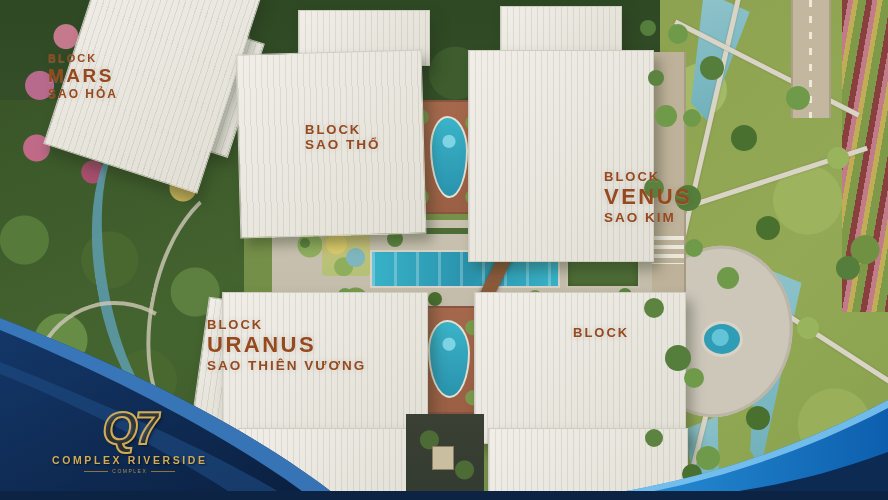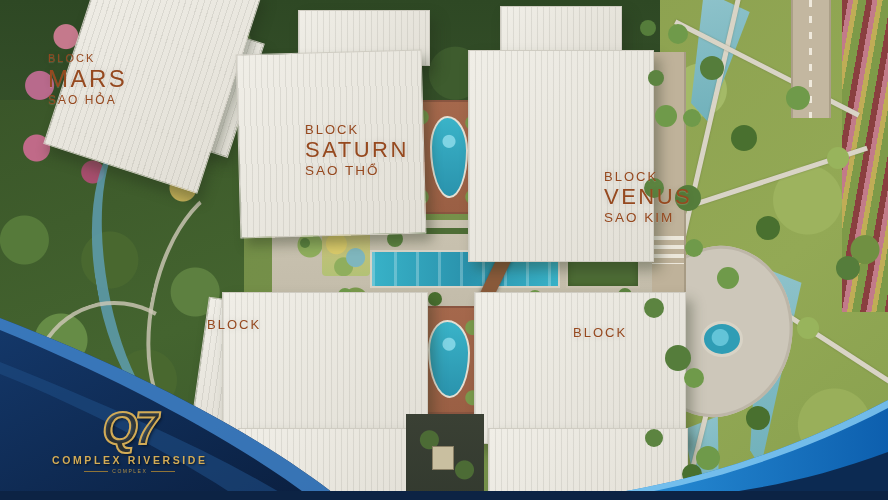--- a/index.html
+++ b/index.html
@@ -170,27 +170,27 @@
   .dots-road{left:648px;top:70px;background:#5c8440;box-shadow:
      36px 40px 0 1px #6f9a4a, -2px 110px 0 2px #5c8440, 38px 170px 0 1px #6f9a4a,
      -2px 230px 0 2px #5c8440, 38px 300px 0 2px #6f9a4a, -2px 360px 0 1px #5c8440,
      36px 396px 0 2px #49702f;}
   .dots-amenity{left:300px;top:238px;width:10px;height:10px;background:#5c8440;box-shadow:
      40px 52px 0 2px #6f9a4a, 90px -4px 0 3px #5c8440, 130px 56px 0 2px #49702f,
      180px -2px 0 3px #5c8440, 230px 54px 0 2px #6f9a4a, 280px -4px 0 3px #49702f,
      320px 52px 0 2px #5c8440;}
 
   
-  .lbl{z-index:6;color:#96491f;font-weight:normal;line-height:1.18;letter-spacing:2px;
+  .lbl{z-index:6;color:#96491f;font-weight:bold;line-height:1.18;letter-spacing:2px;
        text-shadow:0 1px 1px rgba(255,255,255,.18), 0 0 6px rgba(60,30,10,.15);white-space:nowrap;}
   .lbl .l1{font-size:13px;}
   .lbl .l2{font-size:22px;letter-spacing:2.5px;}
   .lbl .l3{font-size:13.5px;}
   .lbl-mars{left:48px;top:52px;}
-  .lbl-mars .l1{font-size:11px;} .lbl-mars .l2{font-size:24px;} .lbl-mars .l3{font-size:12px;}
+  .lbl-mars .l1{font-size:11px;} .lbl-mars .l2{font-size:19px;} .lbl-mars .l3{font-size:12px;}
   .lbl-saturn{left:305px;top:122px;}
   .lbl-venus{left:604px;top:169px;}
   .lbl-uranus{left:207px;top:317px;}
   .lbl-mercury{left:573px;top:325px;}
 
   
   .wedges{left:0;top:0;z-index:7;pointer-events:none;}
   .logo{left:52px;top:405px;z-index:8;text-align:center;color:#d2ab56;}
   .logo-q7{font-size:46px;font-weight:bold;letter-spacing:-4px;line-height:1;
      transform:skewX(-7deg);display:inline-block;color:rgba(210,171,86,.18);
@@ -263,30 +263,31 @@
   <div class="abs dot dots-park"></div>
   <div class="abs dot dots-road"></div>
 
   <div class="abs lbl lbl-mars">
     <div class="l1">BLOCK</div>
     <div class="l2">MARS</div>
     <div class="l3">SAO HỎA</div>
   </div>
   <div class="abs lbl lbl-saturn">
     <div class="l1">BLOCK</div>
-    <div class="l2">SATURN</div>
     <div class="l3">SAO THỔ</div>
   </div>
   <div class="abs lbl lbl-venus">
     <div class="l1">BLOCK</div>
     <div class="l2">VENUS</div>
     <div class="l3">SAO KIM</div>
   </div>
   <div class="abs lbl lbl-uranus">
     <div class="l1">BLOCK</div>
+    <div class="l2">URANUS</div>
+    <div class="l3">SAO THIÊN VƯƠNG</div>
   </div>
   <div class="abs lbl lbl-mercury">
     <div class="l1">BLOCK</div>
   </div>
 
   <svg class="abs wedges" width="888" height="500" viewBox="0 0 888 500">
     <defs>
       <linearGradient id="navyGrad" x1="0" y1="0" x2="1" y2="1">
         <stop offset="0" stop-color="#14386a"></stop>
           <stop offset="1" stop-color="#0a1e3e"></stop>

